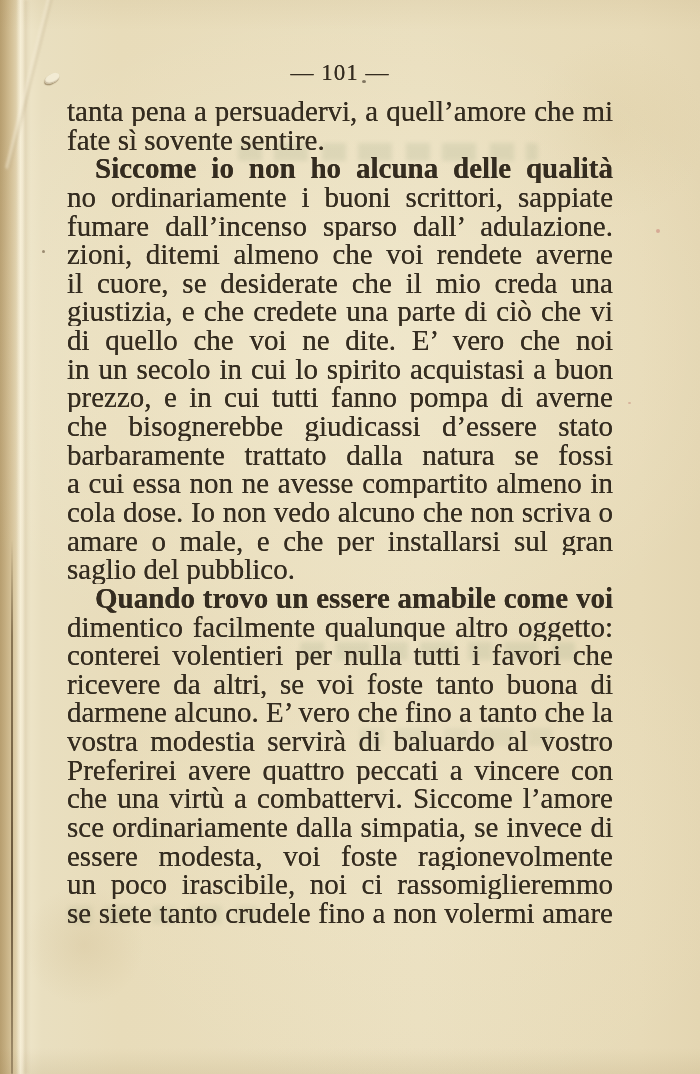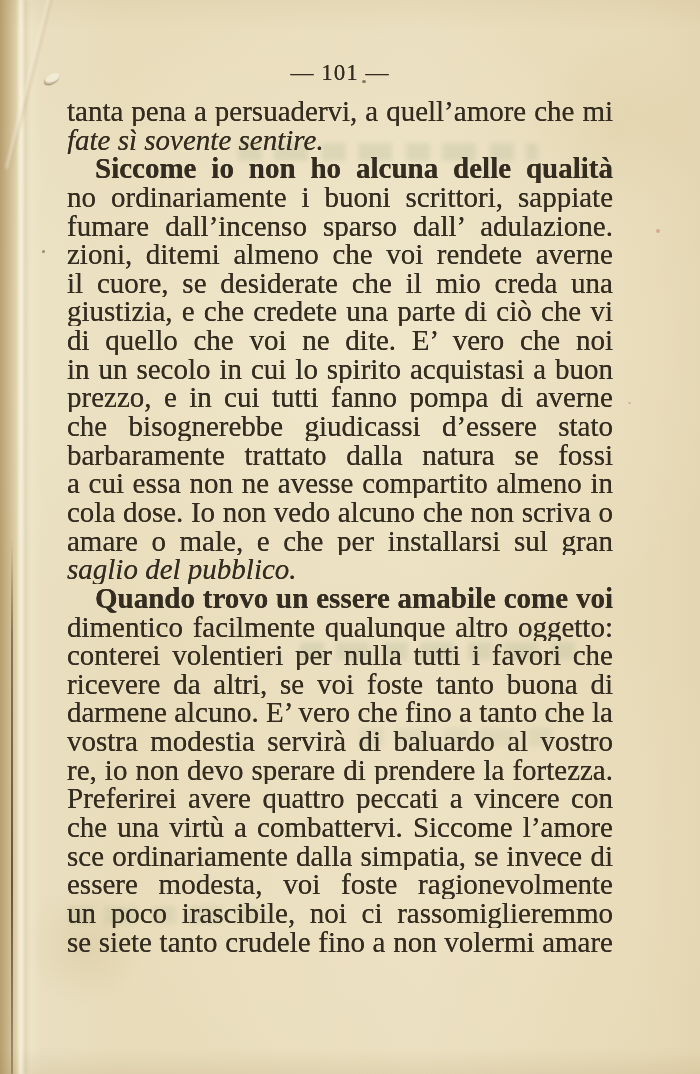--- a/index.html
+++ b/index.html
@@ -105,21 +105,20 @@
   .line {
     height: 28.65px;
     text-align: justify;
     text-align-last: justify;
     white-space: normal;
     overflow: hidden;
   }
   .line.noj {
     text-align: left;
     text-align-last: left;
-    font-style: italic;
   }
   .line.indent { padding-left: 28px; font-weight: bold; }
 </style>
 </head>
 <body>
 
 <div class="scan">
 
   <div class="edge-strip"></div>
   <div class="edge-line"></div>
@@ -157,21 +156,20 @@
       <div class="line">a cui essa non ne avesse compartito almeno in pic-</div>
       <div class="line">cola dose. Io non vedo alcuno che non scriva o</div>
       <div class="line">amare o male, e che per installarsi sul gran trono di</div>
       <div class="line noj">saglio del pubblico.</div>
       <div class="line indent">Quando trovo un essere amabile come voi siete,</div>
       <div class="line">dimentico facilmente qualunque altro oggetto:</div>
       <div class="line">conterei volentieri per nulla tutti i favori che posso</div>
       <div class="line">ricevere da altri, se voi foste tanto buona di accor-</div>
       <div class="line">darmene alcuno. E’ vero che fino a tanto che la</div>
       <div class="line">vostra modestia servirà di baluardo al vostro cuo-</div>
-      <div class="line">re, io non devo sperare di prendere la fortezza.</div>
       <div class="line">Preferirei avere quattro peccati a vincere con voi,</div>
       <div class="line">che una virtù a combattervi. Siccome l’amore na-</div>
       <div class="line">sce ordinariamente dalla simpatia, se invece di</div>
       <div class="line">essere modesta, voi foste ragionevolmente fiera e</div>
       <div class="line">un poco irascibile, noi ci rassomiglieremmo tanto</div>
       <div class="line">se siete tanto crudele fino a non volermi amare al-</div>
     </div>
 
 </div>
 

